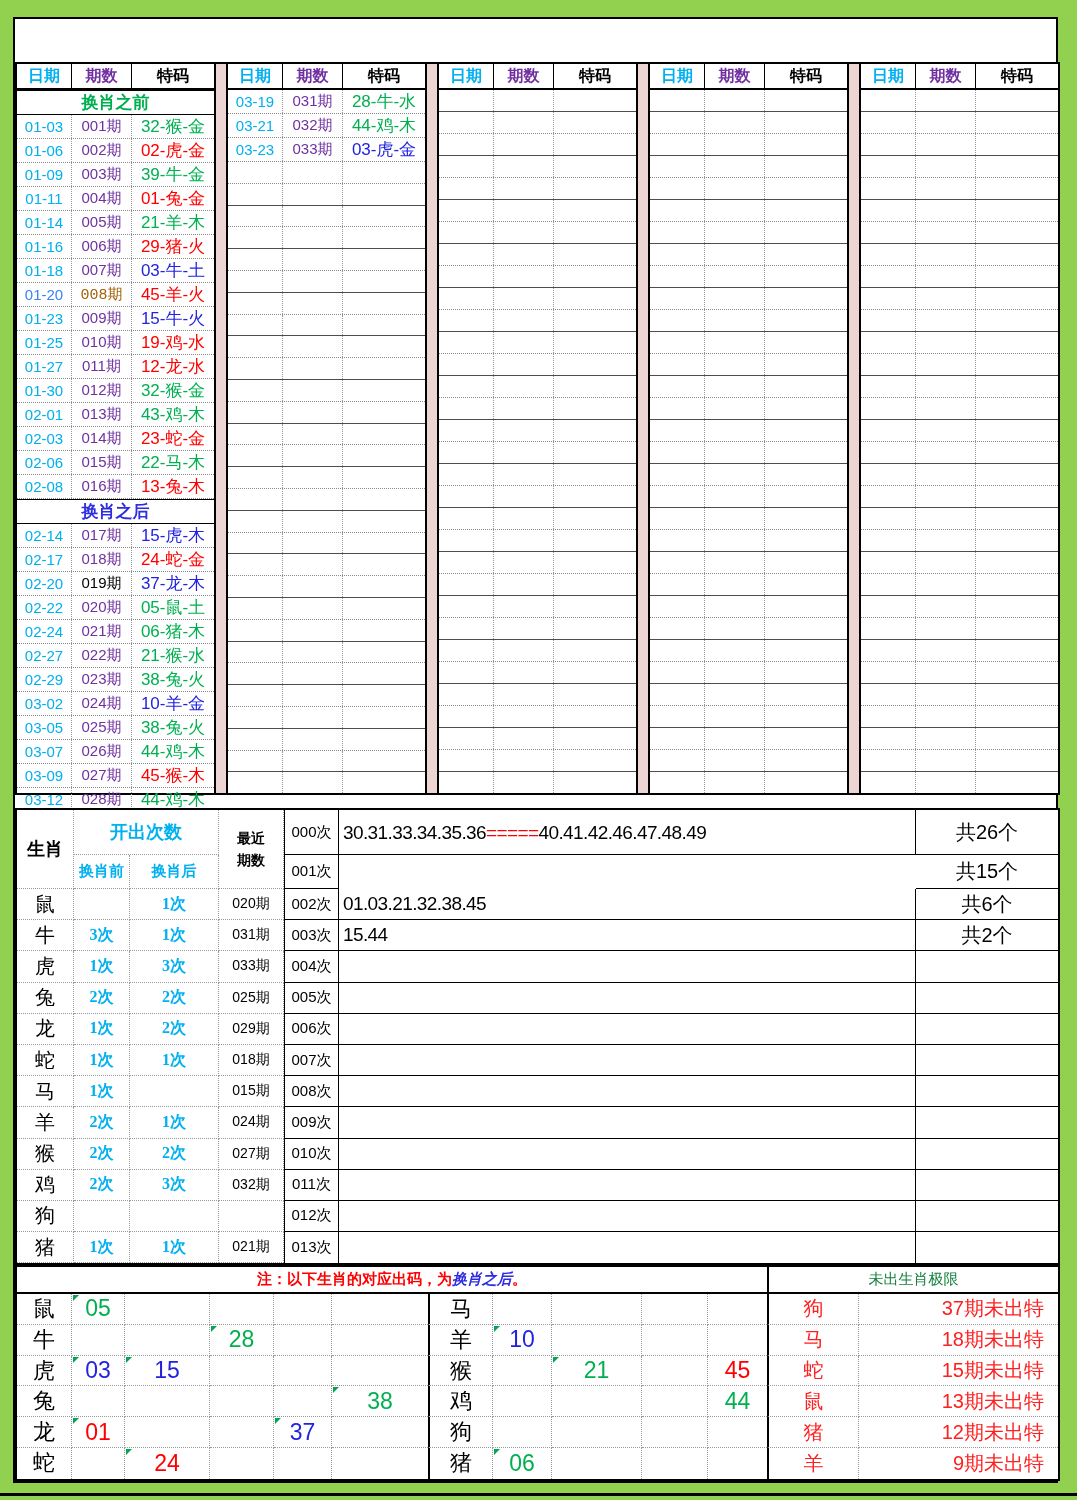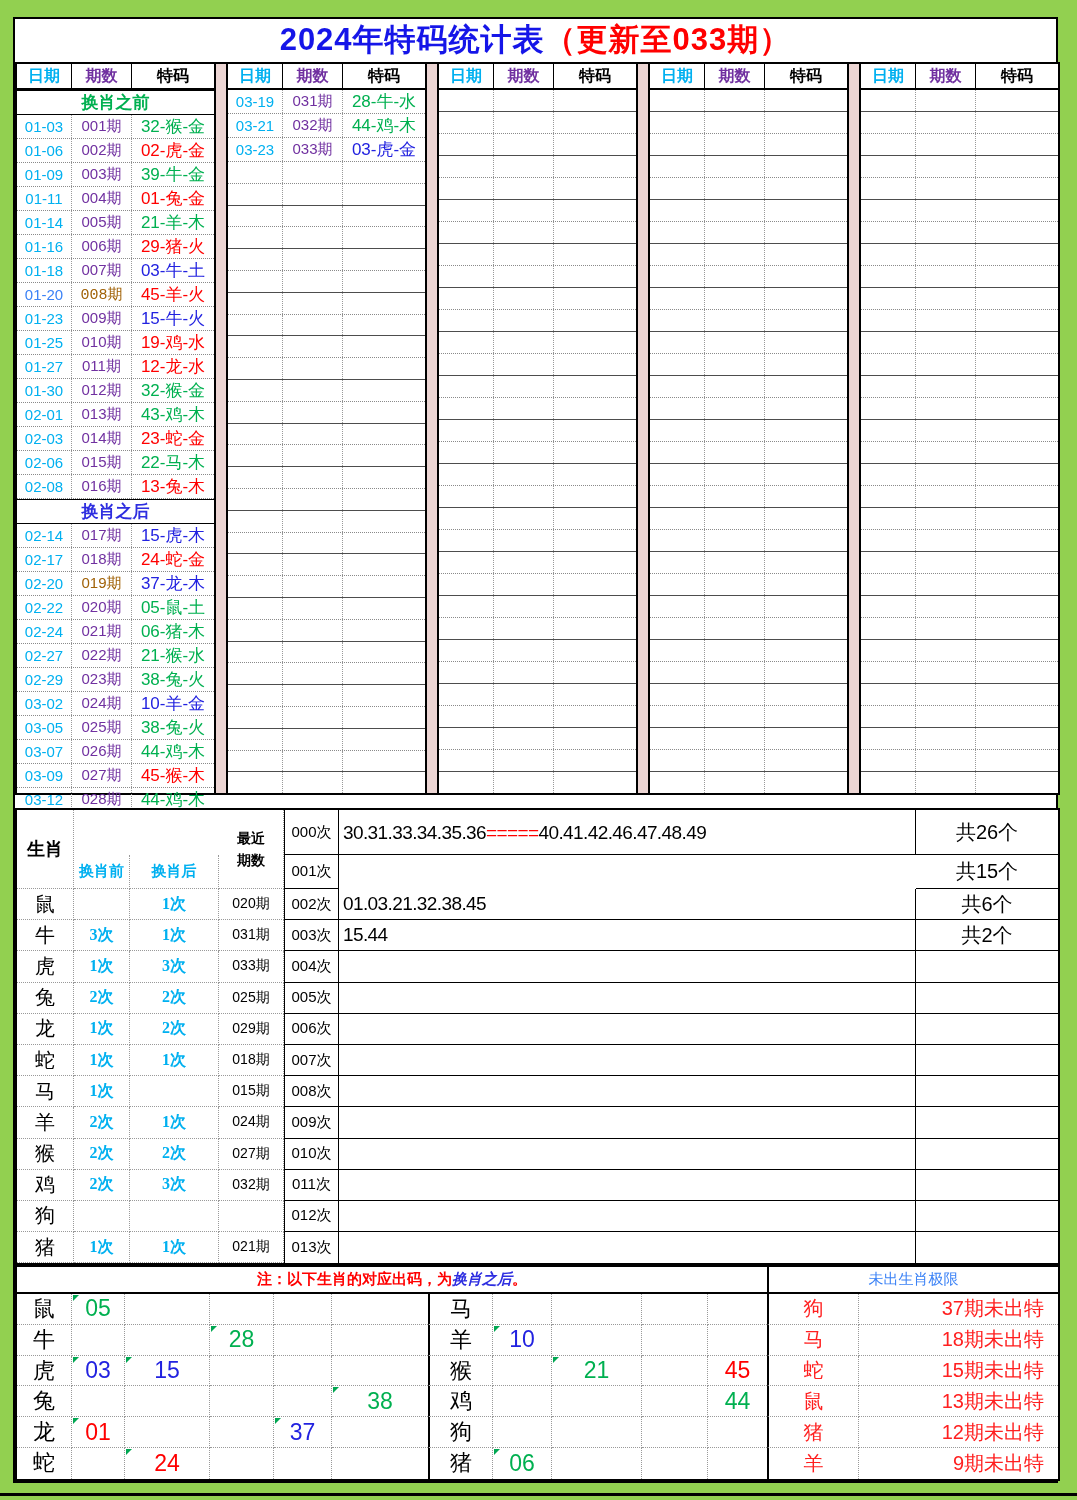--- a/index.html
+++ b/index.html
@@ -55,24 +55,20 @@
   .nobottom{border-bottom:none;}
   .limitzod{font-size:20px;}
   .limitlabel{font-size:20px;justify-content:flex-end;padding-right:14px;}
   .mark{position:absolute;top:1px;left:1px;width:0;height:0;border-top:6px solid #00a651;border-right:6px solid transparent;}
 </style>
 </head>
 <body>
 
 <div class="page">
   <div class="panel">
-    <div class="title">
-      <span style="color: rgb(21, 21, 232);">2024年特码统计表</span>
-        <span style="color: rgb(255, 0, 0);">（更新至033期）</span>
-    </div>
     <div class="toptable">
         <div class="tgroup">
           <div class="thead">
             <div class="th th1" style="color: rgb(0, 176, 240);">日期</div>
             <div class="th th2" style="color: rgb(112, 48, 160);">期数</div>
             <div class="th th3">特码</div>
           </div>
           <div class="trows">
             <div class="trow tsec" style="color: rgb(0, 176, 80); border-bottom: 1px solid rgb(0, 0, 0);">换肖之前</div>
             <div class="trow" style="border-bottom: 1px dotted rgb(138, 138, 138);">
@@ -161,21 +157,21 @@
               <div class="td td2" style="color: rgb(112, 48, 160);">017期</div>
               <div class="td td3" style="color: rgb(34, 34, 224);">15-虎-木</div>
             </div>
             <div class="trow" style="border-bottom: 1px dotted rgb(138, 138, 138);">
               <div class="td td1" style="color: rgb(0, 176, 240);">02-17</div>
               <div class="td td2" style="color: rgb(112, 48, 160);">018期</div>
               <div class="td td3" style="color: rgb(255, 0, 0);">24-蛇-金</div>
             </div>
             <div class="trow" style="border-bottom: 1px dotted rgb(138, 138, 138);">
               <div class="td td1" style="color: rgb(0, 176, 240);">02-20</div>
-              <div class="td td2" style="color: #a16207;">019期</div>
+              <div class="td td2" style="color: #000000;">019期</div>
               <div class="td td3" style="color: rgb(34, 34, 224);">37-龙-木</div>
             </div>
             <div class="trow" style="border-bottom: 1px dotted rgb(138, 138, 138);">
               <div class="td td1" style="color: rgb(0, 176, 240);">02-22</div>
               <div class="td td2" style="color: rgb(112, 48, 160);">020期</div>
               <div class="td td3" style="color: rgb(0, 176, 80);">05-鼠-土</div>
             </div>
             <div class="trow" style="border-bottom: 1px dotted rgb(138, 138, 138);">
               <div class="td td1" style="color: rgb(0, 176, 240);">02-24</div>
               <div class="td td2" style="color: rgb(112, 48, 160);">021期</div>
@@ -904,20 +900,21 @@
             <div class="trow">
               <div class="td td1" style="color: rgb(0, 176, 240);"></div>
               <div class="td td2" style="color: rgb(112, 48, 160);"></div>
               <div class="td td3"></div>
             </div>
           </div>
         </div>
       </div>
     <div class="stats-grid">
         <div class="scell corner" style="grid-area: 1 / 1 / span 2;">生肖</div>
+        <div class="scell cyanserif" style="grid-area: 1 / 2 / auto / span 2; color: rgb(0, 176, 240); font-size: 18px;">开出次数</div>
         <div class="scell cyanserif cval" style="grid-area: 2 / 2; color: rgb(0, 176, 240); font-size: 15px;">换肖前</div>
         <div class="scell cyanserif cval" style="grid-area: 2 / 3; color: rgb(0, 176, 240); font-size: 15px;">换肖后</div>
         <div class="scell recent" style="grid-area: 1 / 4 / span 2; font-weight: bold; text-align: center; padding: 0px 12px; flex-wrap: wrap; line-height: 22px;">最近期数</div>
         <div class="scell zname" style="grid-area: 3 / 1;">鼠</div>
         <div class="scell cyanserif cval" style="grid-area: 3 / 2; color: rgb(0, 176, 240);"></div>
         <div class="scell cyanserif cval" style="grid-area: 3 / 3; color: rgb(0, 176, 240);">1次</div>
         <div class="scell recent" style="grid-area: 3 / 4;">020期</div>
         <div class="scell zname" style="grid-area: 4 / 1;">牛</div>
         <div class="scell cyanserif cval" style="grid-area: 4 / 2; color: rgb(0, 176, 240);">3次</div>
         <div class="scell cyanserif cval" style="grid-area: 4 / 3; color: rgb(0, 176, 240);">1次</div>
@@ -1009,21 +1006,21 @@
         <div class="scell ncell" style="grid-area: 14 / 5; border-bottom: none;">013次</div>
         <div class="scell numcell" style="grid-area: 14 / 6; border-bottom: none;"></div>
         <div class="scell totcell" style="grid-area: 14 / 7; border-bottom: none;"></div>
       </div>
     <div class="bottom-grid">
         <div class="bcell note-row" style="grid-area: 1 / 1 / auto / span 11;">
           <span style="color: rgb(255, 0, 0);">注：以下生肖的对应出码，为</span>
           <span style="color: rgb(46, 46, 224); font-style: italic;">换肖之后</span>
           <span style="color: rgb(255, 0, 0);">。</span>
         </div>
-        <div class="bcell limits-head" style="grid-area: 1 / 12 / auto / span 2; color: #3b82f6;">未出生肖极限</div>
+        <div class="bcell limits-head" style="grid-area: 1 / 12 / auto / span 2; color: #15803d;">未出生肖极限</div>
         <div class="bcell bzod" style="grid-area: 2 / 1;">鼠</div>
         <div class="bcell bval" style="grid-area: 2 / 2; color: rgb(0, 176, 80);">05<span class="mark"></span></div>
         <div class="bcell bval" style="grid-area: 2 / 3;"></div>
         <div class="bcell bval" style="grid-area: 2 / 4;"></div>
         <div class="bcell bval" style="grid-area: 2 / 5;"></div>
         <div class="bcell bval noright" style="grid-area: 2 / 6;"></div>
         <div class="bcell bzod" style="grid-area: 3 / 1;">牛</div>
         <div class="bcell bval" style="grid-area: 3 / 2;"></div>
         <div class="bcell bval" style="grid-area: 3 / 3;"></div>
         <div class="bcell bval" style="grid-area: 3 / 4; color: rgb(0, 176, 80);">28<span class="mark"></span></div>

